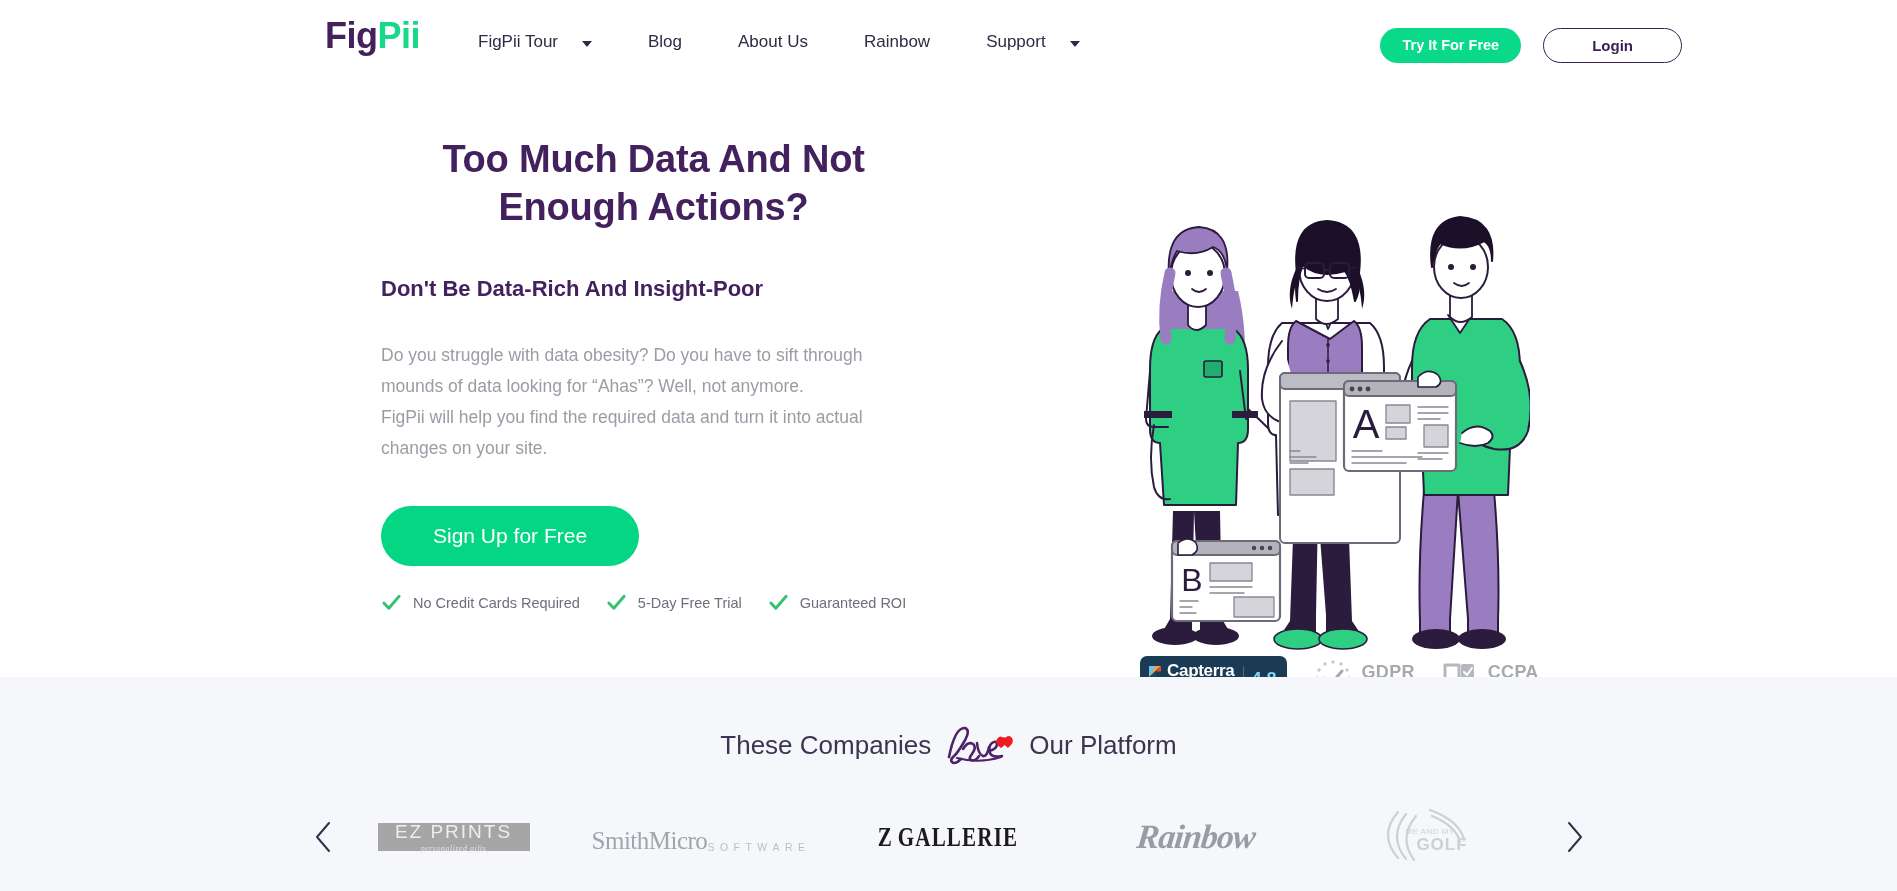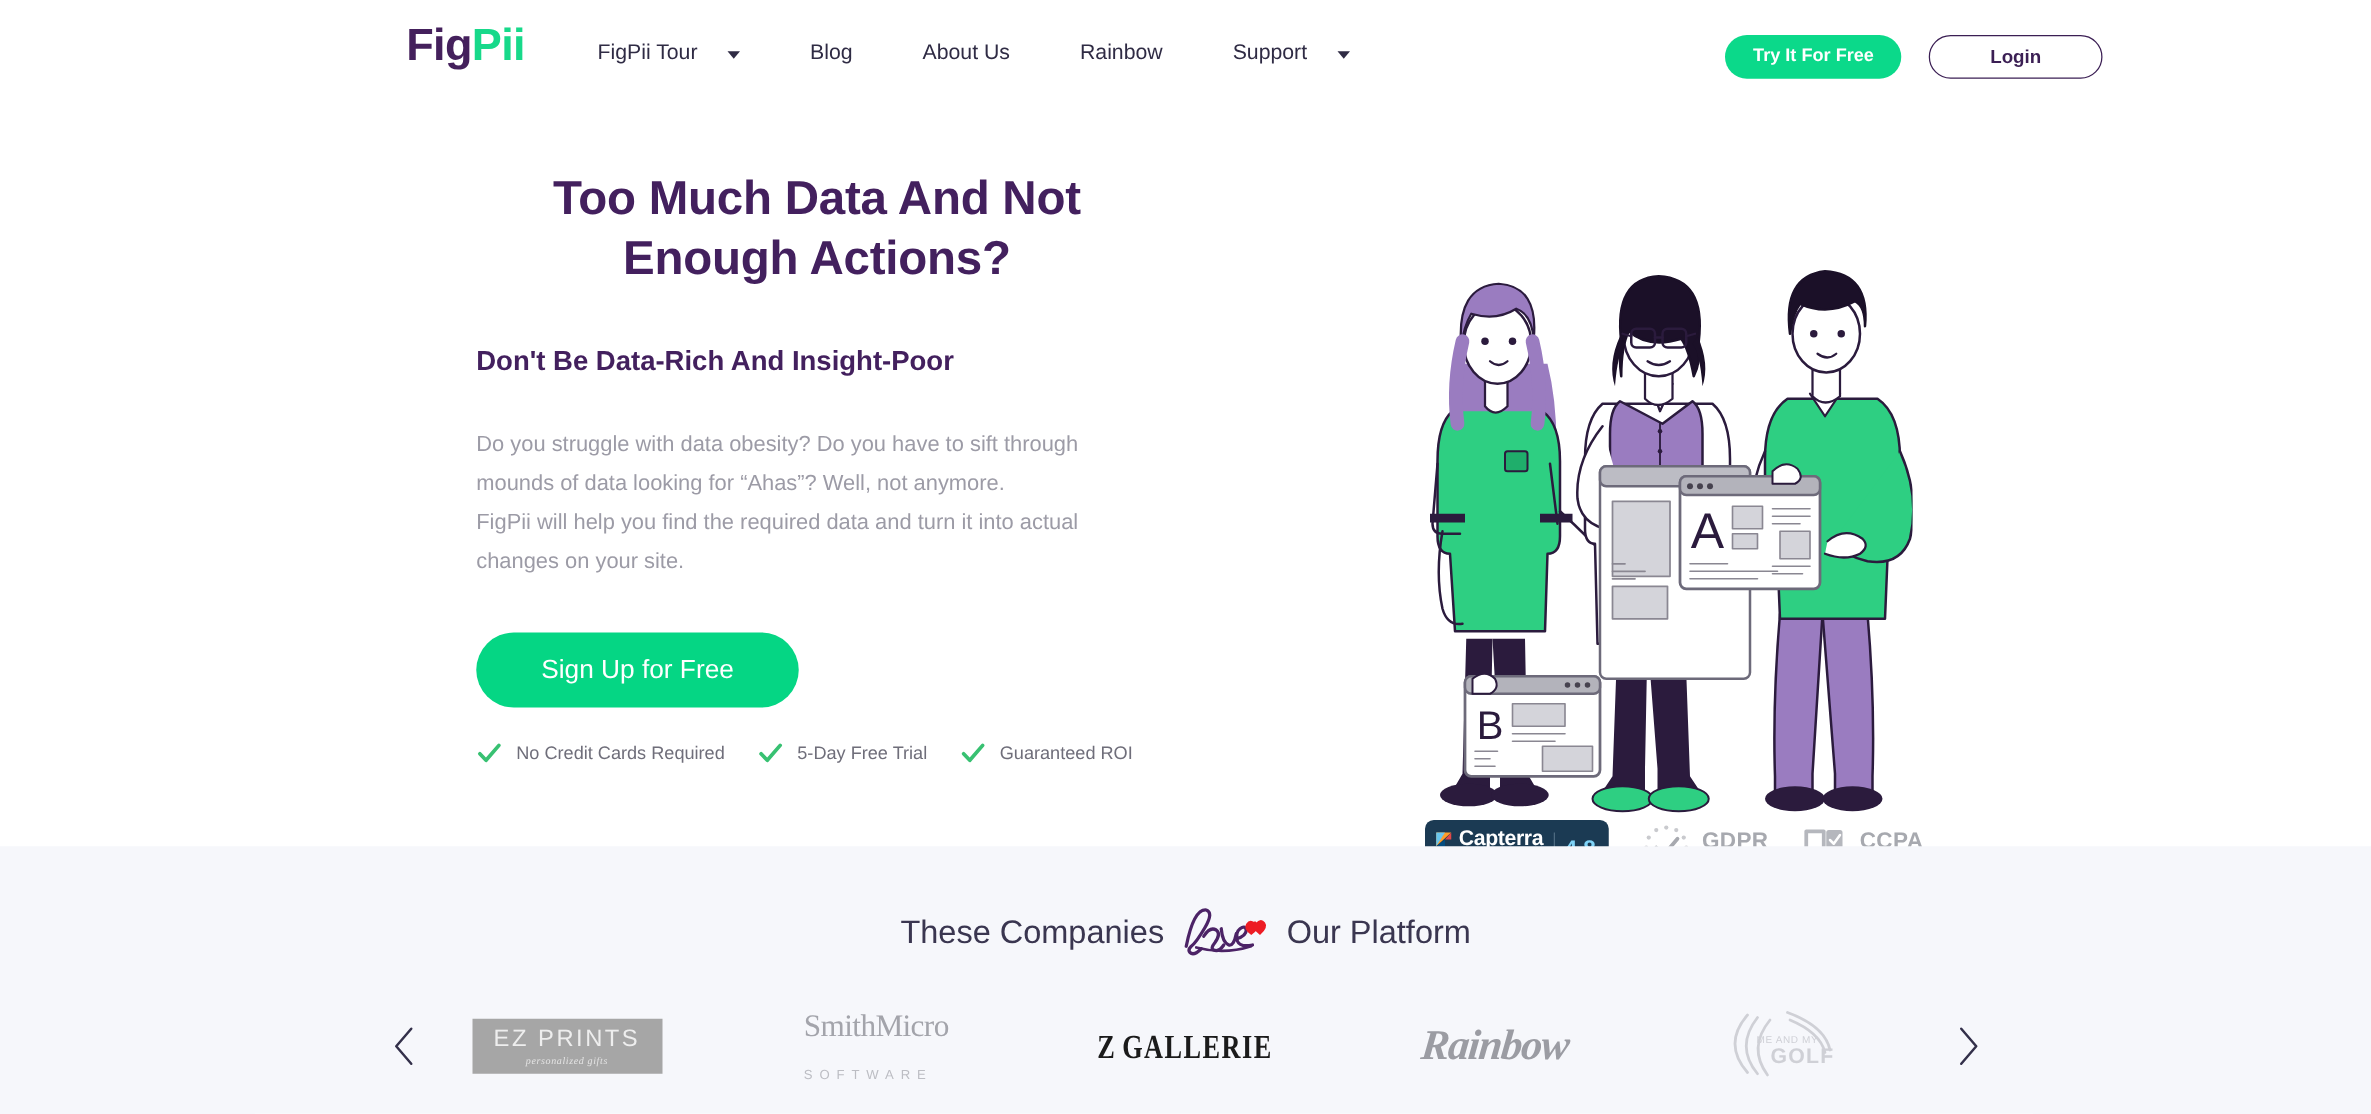--- a/index.html
+++ b/index.html
@@ -266,35 +266,35 @@
     align-items: center;
     justify-content: center;
     height: 64px;
     width: 200px;
     cursor: pointer;
   }
 
   
   .ezprints {
     background: #a6a6a6;
-    width: 152px; height: 44px;
+    width: 152px; height: 28px;
     display: flex; flex-direction: column;
     align-items: center; justify-content: center;
   }
   .ez-main {
     color: #eeeeee; font-size: 19px; letter-spacing: 2px;
     font-weight: 400; line-height: 1;
   }
   .ez-sub {
     color: #e4e4e4; font-size: 8px; font-style: italic;
     font-family: "Liberation Serif", serif;
     letter-spacing: 0.5px; margin-top: 3px;
   }
   
-  .smithmicro { display: flex; flex-direction: column; align-items: flex-start; }
+  .smithmicro { display: flex; flex-direction: row; align-items: flex-end; }
   .sm-main {
     font-family: "Liberation Serif", serif;
     font-size: 25px; color: #a3a4ab; line-height: 1;
     letter-spacing: -0.5px;
   }
   .sm-sub {
     font-size: 10.5px; color: #bcbdc3; letter-spacing: 5.5px;
     margin-top: 20px;
   }
   

